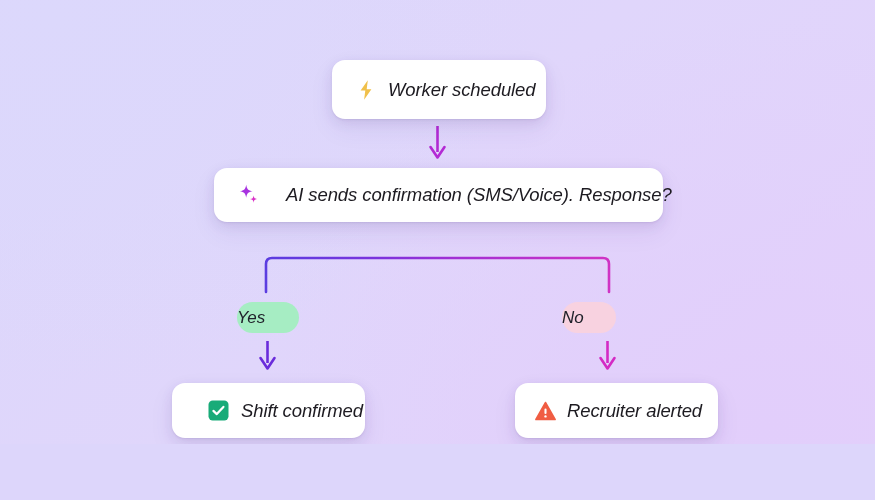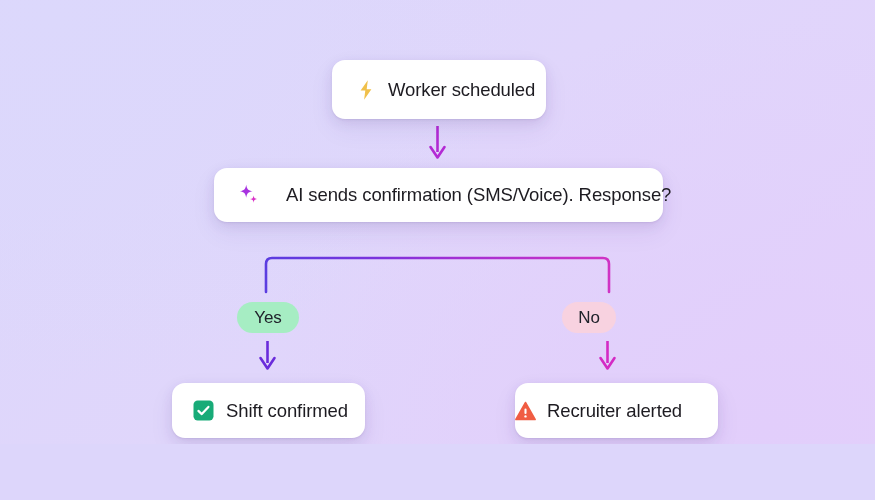--- a/index.html
+++ b/index.html
@@ -17,20 +17,21 @@
 
   #canvas {
     position: relative;
     width: 875px;
     height: 444px;
     background:
       radial-gradient(ellipse 900px 700px at 88% 96%, #e2cefb 0%, rgba(226,206,251,0) 58%),
       radial-gradient(ellipse 800px 620px at 6% 4%, #dcd8fc 0%, rgba(220,216,252,0) 60%),
       linear-gradient(135deg, #dcd7fb 0%, #e0d6fb 48%, #e3d2fb 100%);
     overflow: hidden;
+    font-style: italic;
   }
 
   
   #wires {
     position: absolute;
     left: 0;
     top: 0;
     width: 875px;
     height: 500px;
     pointer-events: none;
@@ -82,41 +83,41 @@
     gap: 11px;
   }
   #node-decision .label { font-size: 18.5px; margin-left: 16px; }
 
   
   #node-yes-result {
     left: 172px;
     top: 383px;
     width: 193px;
     height: 55px;
-    padding-left: 21px;
+    padding-left: 36px;
     gap: 12px;
   }
   #node-yes-result .label { font-size: 18.5px; }
 
   
   #node-no-result {
     left: 515px;
     top: 383px;
     width: 203px;
     height: 55px;
+    padding-left: 20px;
     gap: 11px;
   }
   #node-no-result .label { font-size: 18.5px; }
 
   
   .pill {
     position: absolute;
     display: flex;
     align-items: center;
-    justify-content: center;
     border-radius: 999px;
     font-size: 17px;
     color: #20222b;
     letter-spacing: -0.1px;
   }
   #pill-yes {
     left: 237px;
     top: 302px;
     width: 62px;
     height: 31px;

